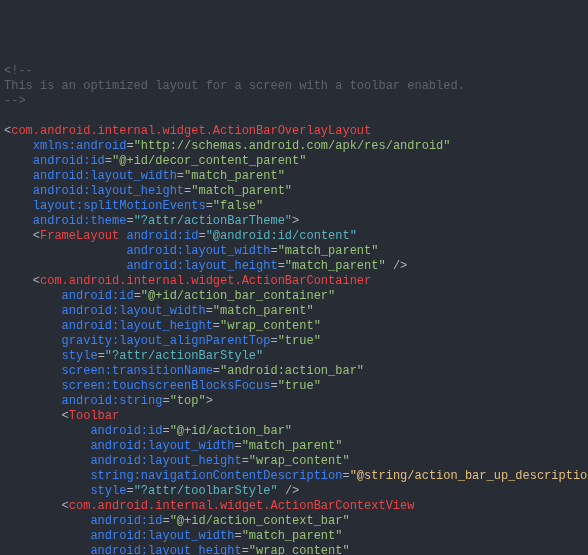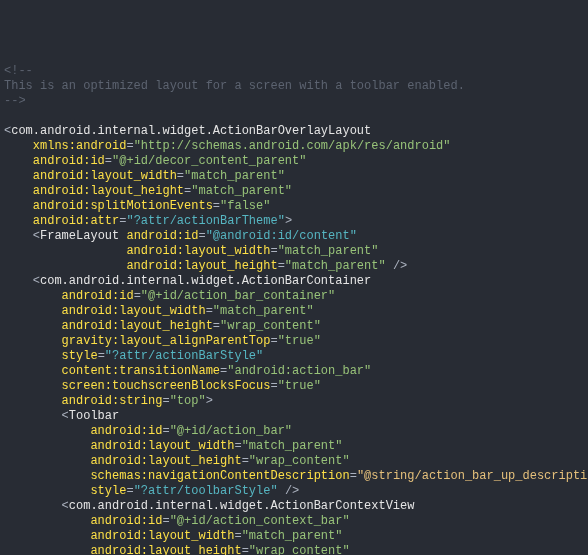--- a/index.html
+++ b/index.html
@@ -8,59 +8,59 @@
     background: #282c34;
     font-family: "Consolas", "Monaco", "Courier New", monospace;
     font-size: 12px;
     line-height: 15px;
     color: #abb2bf;
     white-space: pre;
     overflow: hidden;
   }
   .c  { color: #5c6370; }   
   .p  { color: #abb2bf; }   
-  .t  { color: #e5e5e5; }   
-  .a  { color: #fde047; }   
+  .t  { color: #ef4444; }   
+  .a  { color: #3b82f6; }   
   .s  { color: #98c379; }   
   .sr { color: #56b6c2; }   
   .sy { color: #e5c07b; }   
 </style>
 </head>
 <body>
 
 
 
 <div><span class="c">&lt;!--</span>
 <span class="c">This is an optimized layout for a screen with a toolbar enabled.</span>
 <span class="c">--&gt;</span>
 
 <span class="p">&lt;</span><span class="t">com.android.internal.widget.ActionBarOverlayLayout</span>
     <span class="a">xmlns:android</span><span class="p">=</span><span class="s">"http://schemas.android.com/apk/res/android"</span>
     <span class="a">android:id</span><span class="p">=</span><span class="s">"@+id/decor_content_parent"</span>
     <span class="a">android:layout_width</span><span class="p">=</span><span class="s">"match_parent"</span>
     <span class="a">android:layout_height</span><span class="p">=</span><span class="s">"match_parent"</span>
-    <span class="a">android:splitMotionEvents</span><span class="p">=</span><span class="s">"false"</span>
-    <span class="a">android:attr</span><span class="p">=</span><span class="sr">"?attr/actionBarTheme"</span><span class="p">&gt;</span>
+    <span class="a">layout:splitMotionEvents</span><span class="p">=</span><span class="s">"false"</span>
+    <span class="a">android:theme</span><span class="p">=</span><span class="sr">"?attr/actionBarTheme"</span><span class="p">&gt;</span>
     <span class="p">&lt;</span><span class="t">FrameLayout</span> <span class="a">android:id</span><span class="p">=</span><span class="sr">"@android:id/content"</span>
                  <span class="a">android:layout_width</span><span class="p">=</span><span class="s">"match_parent"</span>
                  <span class="a">android:layout_height</span><span class="p">=</span><span class="s">"match_parent"</span> <span class="p">/&gt;</span>
     <span class="p">&lt;</span><span class="t">com.android.internal.widget.ActionBarContainer</span>
         <span class="a">android:id</span><span class="p">=</span><span class="s">"@+id/action_bar_container"</span>
         <span class="a">android:layout_width</span><span class="p">=</span><span class="s">"match_parent"</span>
         <span class="a">android:layout_height</span><span class="p">=</span><span class="s">"wrap_content"</span>
         <span class="a">gravity:layout_alignParentTop</span><span class="p">=</span><span class="s">"true"</span>
         <span class="a">style</span><span class="p">=</span><span class="sr">"?attr/actionBarStyle"</span>
-        <span class="a">content:transitionName</span><span class="p">=</span><span class="s">"android:action_bar"</span>
+        <span class="a">screen:transitionName</span><span class="p">=</span><span class="s">"android:action_bar"</span>
         <span class="a">screen:touchscreenBlocksFocus</span><span class="p">=</span><span class="s">"true"</span>
         <span class="a">android:string</span><span class="p">=</span><span class="s">"top"</span><span class="p">&gt;</span>
         <span class="p">&lt;</span><span class="t">Toolbar</span>
             <span class="a">android:id</span><span class="p">=</span><span class="s">"@+id/action_bar"</span>
             <span class="a">android:layout_width</span><span class="p">=</span><span class="s">"match_parent"</span>
             <span class="a">android:layout_height</span><span class="p">=</span><span class="s">"wrap_content"</span>
-            <span class="a">schemas:navigationContentDescription</span><span class="p">=</span><span class="sy">"@string/action_bar_up_description"</span>
+            <span class="a">string:navigationContentDescription</span><span class="p">=</span><span class="sy">"@string/action_bar_up_description"</span>
             <span class="a">style</span><span class="p">=</span><span class="sr">"?attr/toolbarStyle"</span> <span class="p">/&gt;</span>
         <span class="p">&lt;</span><span class="t">com.android.internal.widget.ActionBarContextView</span>
             <span class="a">android:id</span><span class="p">=</span><span class="s">"@+id/action_context_bar"</span>
             <span class="a">android:layout_width</span><span class="p">=</span><span class="s">"match_parent"</span>
             <span class="a">android:layout_height</span><span class="p">=</span><span class="s">"wrap_content"</span>
             
              
     
 </div>
 

